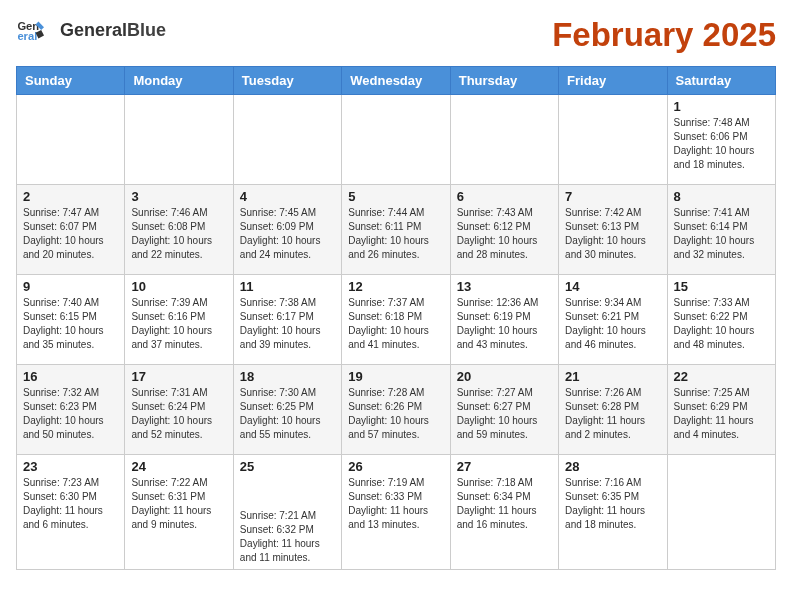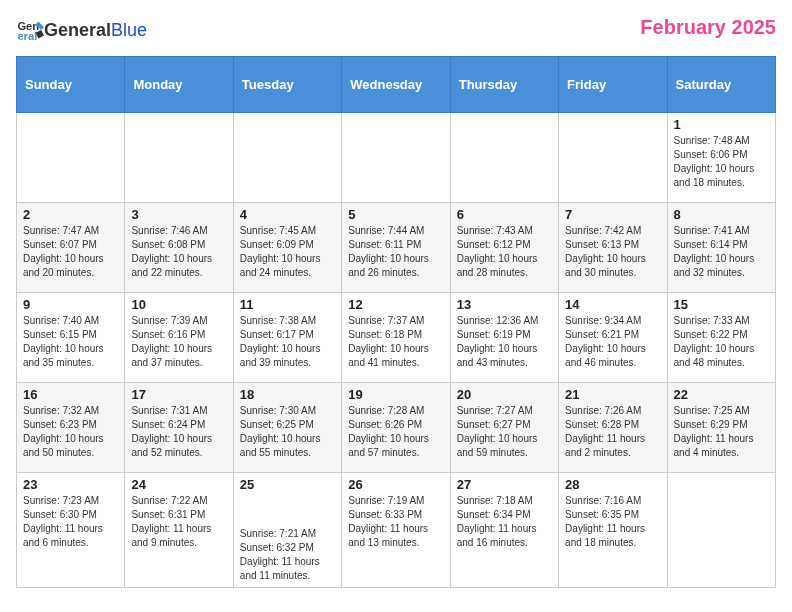--- a/index.html
+++ b/index.html
@@ -12,49 +12,49 @@
     }
     .header-section {
       display: flex;
       justify-content: space-between;
       align-items: flex-start;
       margin-bottom: 12px;
     }
     .logo {
       display: flex;
       align-items: center;
-      gap: 0;
+      gap: 16px;
     }
     .logo-icon {
       width: 28px;
       height: 28px;
     }
     .title-section {
       text-align: right;
     }
     .main-title {
-      font-size: 20px;
+      font-size: 33px;
       font-weight: bold;
-      color: #ec4899;
+      color: #c2410c;
     }
     .subtitle {
       font-size: 15px;
       color: #555;
     }
     .calendar {
       width: 100%;
       border-collapse: collapse;
       border: 1px solid #ccc;
     }
     .calendar th {
       background-color: #4a90d9;
       color: #fff;
       font-size: 13px;
       font-weight: bold;
-      padding: 20px 8px;
+      padding: 6px 8px;
       text-align: left;
       border: 1px solid #3a7bc8;
     }
     .calendar td {
       border: 1px solid #ccc;
       vertical-align: top;
       padding: 4px 6px;
       width: 108px;
       min-height: 80px;
       background: #fff;
@@ -87,21 +87,21 @@
 <div class="header-section">
   <div class="logo">
     <svg class="logo-icon" viewBox="0 0 40 40">
       <text x="2" y="20" font-size="16" font-weight="bold" fill="#333">Gen</text>
       <text x="2" y="34" font-size="16" font-weight="bold" fill="#4a90d9">eral</text>
       <polygon points="32,8 40,16 36,20 28,12" fill="#4a90d9"></polygon>
       <polygon points="36,20 40,28 32,32 28,24" fill="#333"></polygon>
     </svg>
     <div>
       <div>
-        <span style="font-size:18px;font-weight:bold;color:#333;">General</span><span style="font-size:18px;font-weight:normal;color:#1d4ed8;">Blue</span>
+        <span style="font-size:18px;font-weight:bold;color:#333;">General</span><span style="font-size:18px;font-weight:bold;color:#404040;">Blue</span>
       </div>
     </div>
   </div>
   <div class="title-section">
     <div class="main-title">February 2025</div>
   </div>
 </div>
 
 <table class="calendar">
   <thead>

